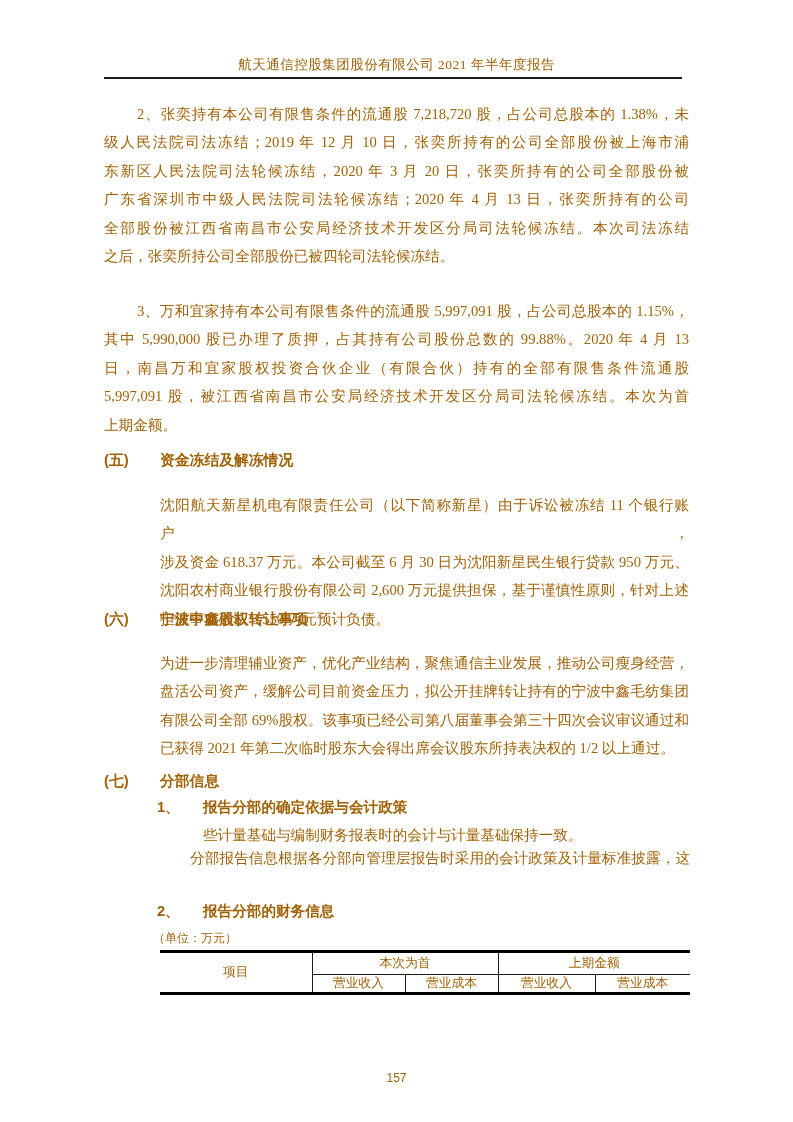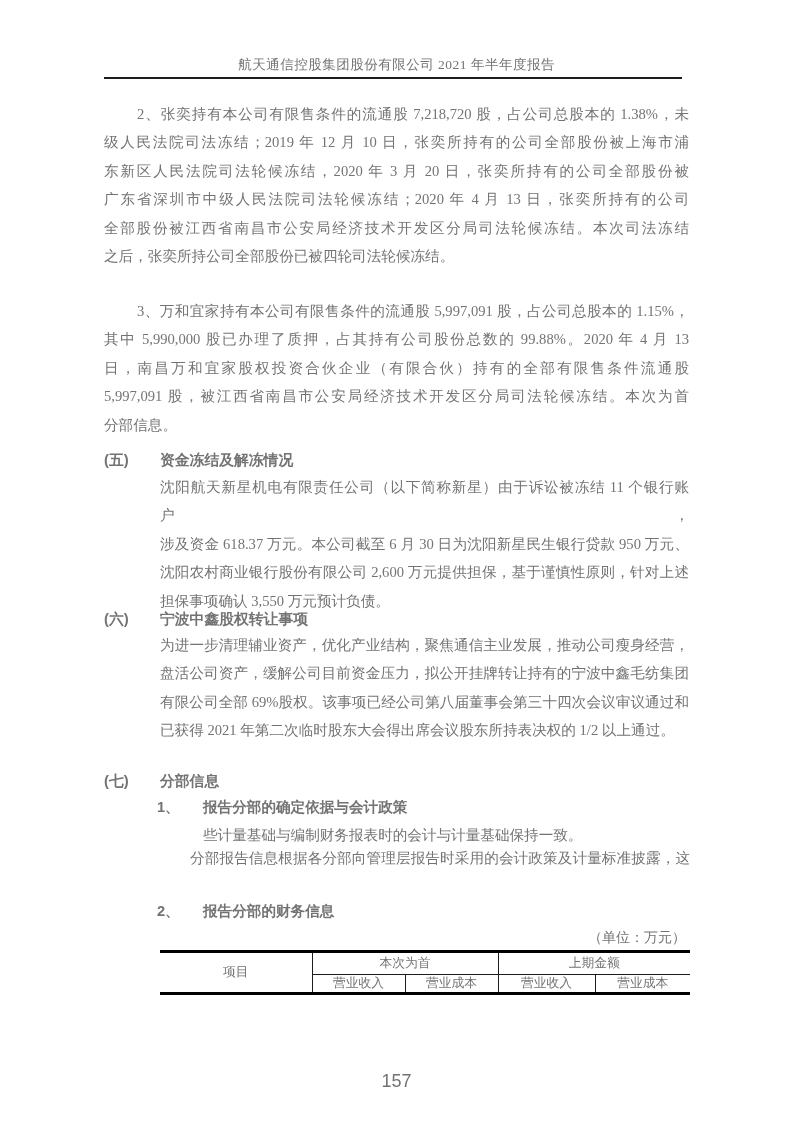--- a/index.html
+++ b/index.html
@@ -1,56 +1,56 @@
 <!DOCTYPE html>
 <html><head>
 <meta charset="utf-8">
 <style>
   html,body{margin:0;padding:0;background:#ffffff;}
   .page{
-    position:relative;width:793px;height:1122px;background:#ffffff;color:#737373;
+    position:relative;width:793px;height:1122px;background:#ffffff;color:#a16207;
     font-family:"Liberation Serif","DejaVu Serif",serif;overflow:hidden;
   }
   
   .hdr-title{position:absolute;top:56px;left:0;width:100%;text-align:center;
     font-size:13.5px;line-height:17px;letter-spacing:0.5px;}
   .hdr-rule{position:absolute;top:77px;left:104px;width:578px;height:0;
     border-top:2px solid #1c1c1c;}
   
   .para{position:absolute;left:104px;width:585px;font-size:14.6px;line-height:28.4px;}
   .tl{text-align:justify;text-align-last:justify;}
   .tl-last{text-align-last:left;}
   .indent-first .tl:first-child{text-indent:33px;}
   
   .sec-head{position:absolute;left:104px;display:flex;font-weight:bold;
     font-size:14.8px;line-height:28px;
     font-family:"Liberation Sans","DejaVu Sans",sans-serif;}
   .sec-label{width:56px;flex:0 0 56px;}
-  .sec-body{position:absolute;left:160px;width:529px;font-size:14.6px;line-height:28.4px;}
+  .sec-body{position:absolute;left:160px;width:529px;font-size:14.6px;line-height:28.4px;margin-top:18px;}
   .sub-head{position:absolute;left:157px;display:flex;font-weight:bold;
     font-size:14.6px;line-height:28px;
     font-family:"Liberation Sans","DejaVu Sans",sans-serif;}
   .sub-label{width:46px;flex:0 0 46px;}
   .sub-body{position:absolute;left:190px;width:500px;font-size:14.6px;line-height:23px;}
   .sub-body .tl:first-child{text-indent:13px;}
   
-  .unit-note{position:absolute;left:170px;top:928px;width:530px;box-sizing:border-box;
-    padding-right:14px;text-align:right;font-size:14px;line-height:20px;}
+  .unit-note{position:absolute;left:153px;top:928px;width:530px;box-sizing:border-box;
+    padding-right:14px;text-align:left;font-size:12px;line-height:20px;}
   
   .seg-table{position:absolute;left:160px;top:950px;width:530px;border-collapse:collapse;
     border-top:3px solid #000;border-bottom:3px solid #000;
     font-size:12.8px;table-layout:fixed;}
   .seg-table td{border:0;text-align:center;vertical-align:middle;padding:0;}
   .seg-table .vl{border-left:1px solid #1c1c1c;}
   .seg-table .hb{border-bottom:1px solid #1c1c1c;}
   .seg-table .r1{height:23px;}
   .seg-table .r2{height:19px;}
   
   .page-num{position:absolute;top:1071px;left:0;width:100%;text-align:center;
-    font-size:18px;font-family:"Liberation Sans","DejaVu Sans",sans-serif;}
+    font-size:12px;font-family:"Liberation Sans","DejaVu Sans",sans-serif;}
 </style>
 </head>
 <body>
 
 <div class="page">
 
   <div class="hdr-title">航天通信控股集团股份有限公司 2021 年半年度报告</div>
   <div class="hdr-rule"></div>
 
   <div class="para indent-first" style="top:100px;">
@@ -60,21 +60,21 @@
       <div class="tl">广东省深圳市中级人民法院司法轮候冻结；2020 年 4 月 13 日，张奕所持有的公司</div>
       <div class="tl">全部股份被江西省南昌市公安局经济技术开发区分局司法轮候冻结。本次司法冻结</div>
       <div class="tl tl-last">之后，张奕所持公司全部股份已被四轮司法轮候冻结。</div>
     </div>
 
   <div class="para indent-first" style="top:297px;">
       <div class="tl">3、万和宜家持有本公司有限售条件的流通股 5,997,091 股，占公司总股本的 1.15%，</div>
       <div class="tl">其中 5,990,000 股已办理了质押，占其持有公司股份总数的 99.88%。2020 年 4 月 13</div>
       <div class="tl">日，南昌万和宜家股权投资合伙企业（有限合伙）持有的全部有限售条件流通股</div>
       <div class="tl">5,997,091 股，被江西省南昌市公安局经济技术开发区分局司法轮候冻结。本次为首</div>
-      <div class="tl tl-last">分部信息。</div>
+      <div class="tl tl-last">上期金额。</div>
     </div>
 
   <div class="sec-head" style="top:446px;">
     <span class="sec-label">(五)</span>
     <span>资金冻结及解冻情况</span>
   </div>
   <div class="sec-body" style="top:473px;">
       <div class="tl">沈阳航天新星机电有限责任公司（以下简称新星）由于诉讼被冻结 11 个银行账户，</div>
       <div class="tl">涉及资金 618.37 万元。本公司截至 6 月 30 日为沈阳新星民生银行贷款 950 万元、</div>
       <div class="tl">沈阳农村商业银行股份有限公司 2,600 万元提供担保，基于谨慎性原则，针对上述</div>

